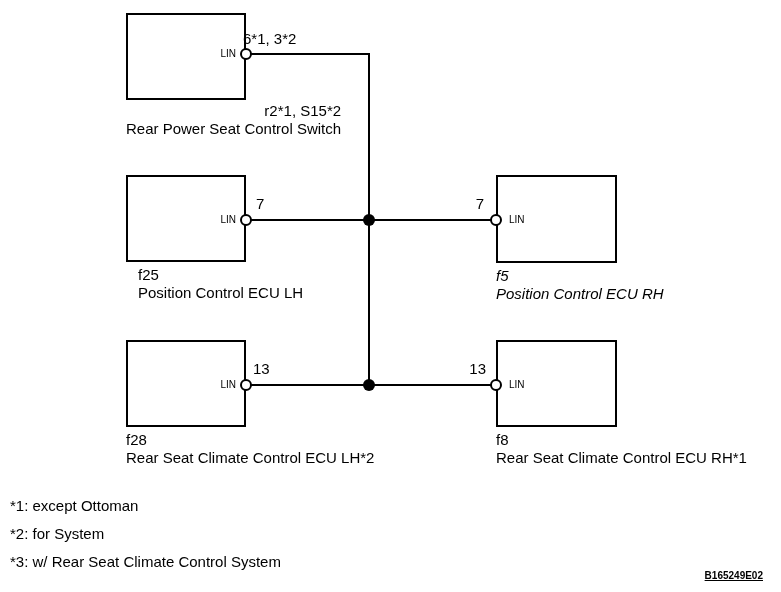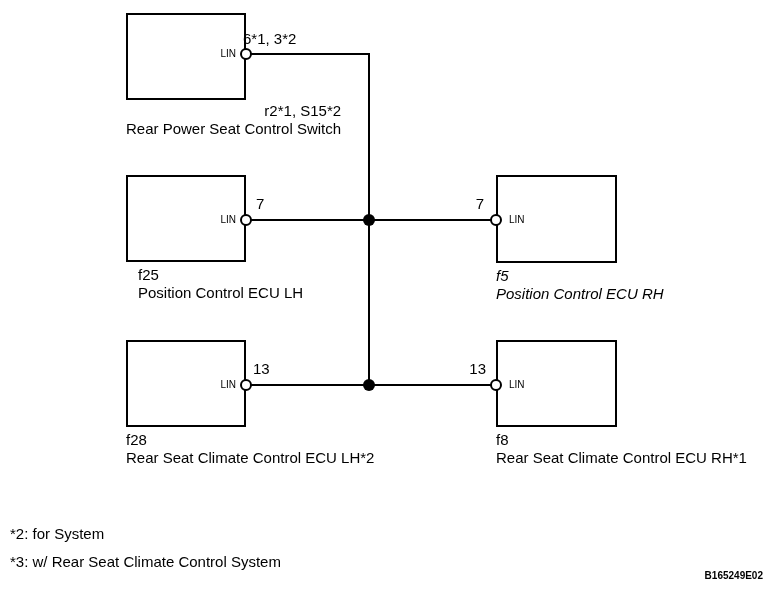--- a/index.html
+++ b/index.html
@@ -127,18 +127,19 @@
 
   <div class="node-box" style="left:496px; top:340px; width:121px; height:87px;"></div>
   <div class="lin-label" style="left:509px; top:377px;">LIN</div>
   <div class="terminal" style="left:490px; top:379px;"></div>
   <div class="pin-label ta-right" style="left:440px; top:361px; width:46px;">13</div>
   <div class="caption" style="left:496px; top:431px;">
     <div>f8</div>
     <div>Rear Seat Climate Control ECU RH*1</div>
   </div>
 
+  <div class="footnote" style="top:498px;">*1: except Ottoman</div>
   <div class="footnote" style="top:526px;">*2: for System</div>
   <div class="footnote" style="top:554px;">*3: w/ Rear Seat Climate Control System</div>
 
-  <div class="ref-code" style="left:660px; top:570px; width:103px;">B165249E02</div>
+  <div class="ref-code" style="left:660px; top:570px; width:103px;text-decoration:underline;">B165249E02</div>
 
 </div>
 
 </body></html>

